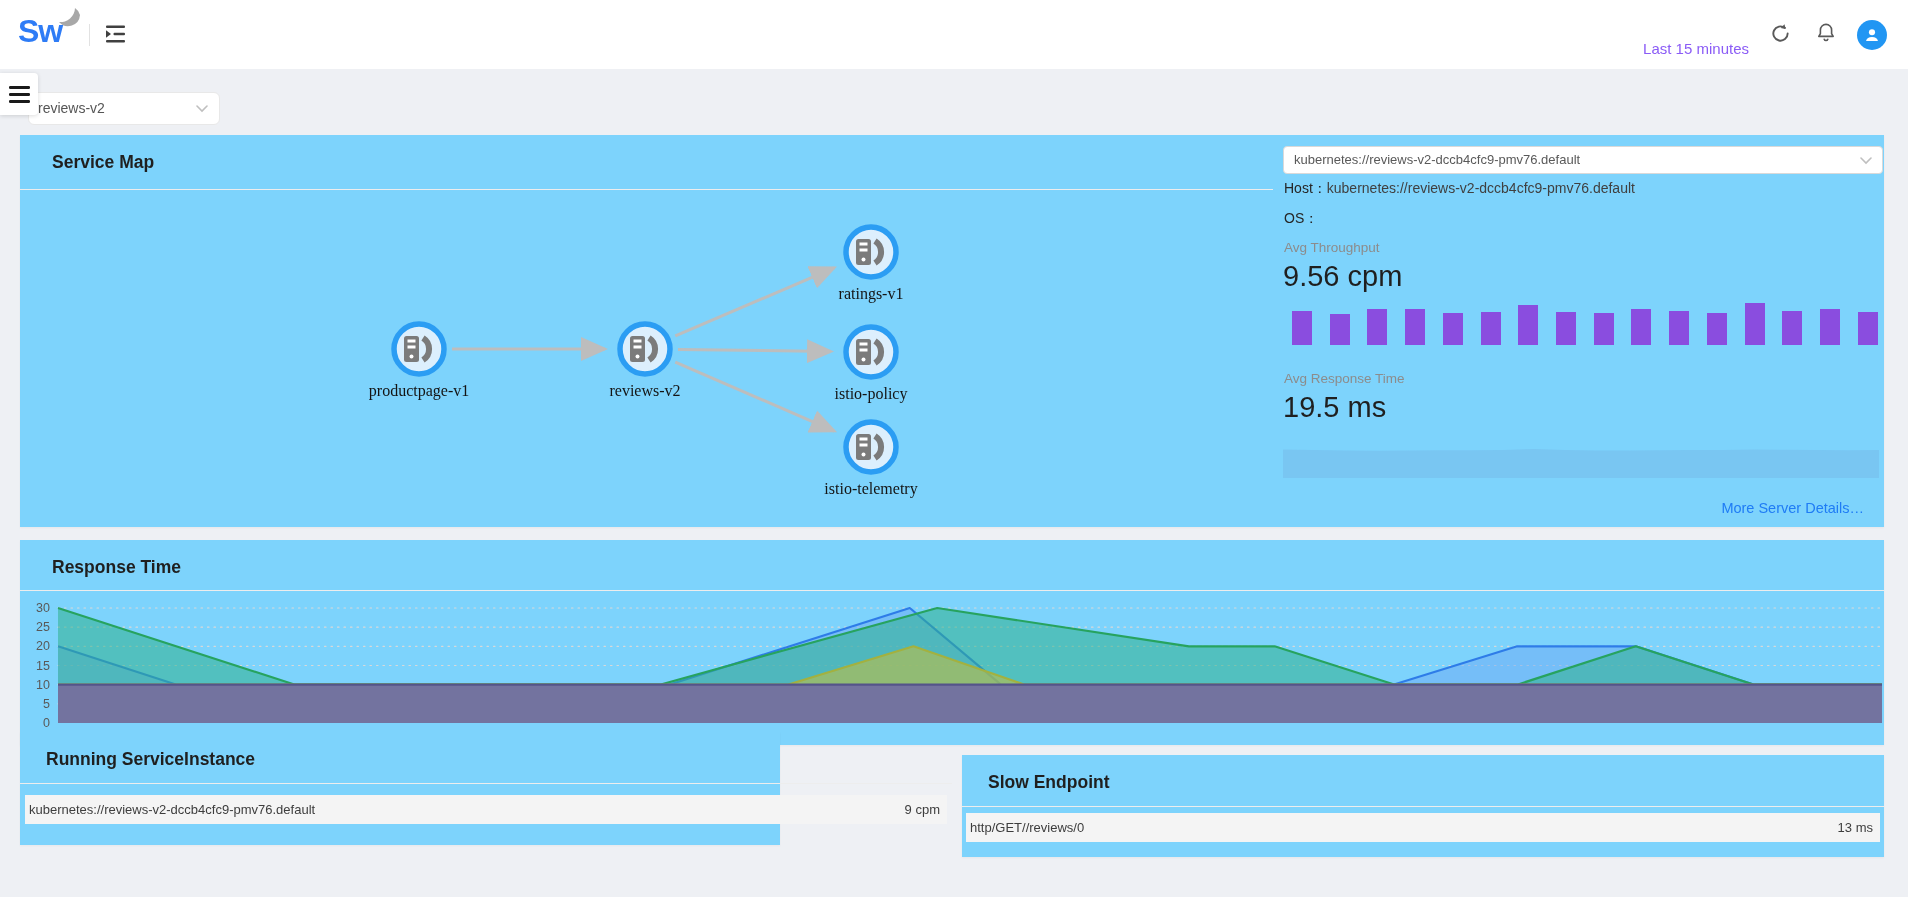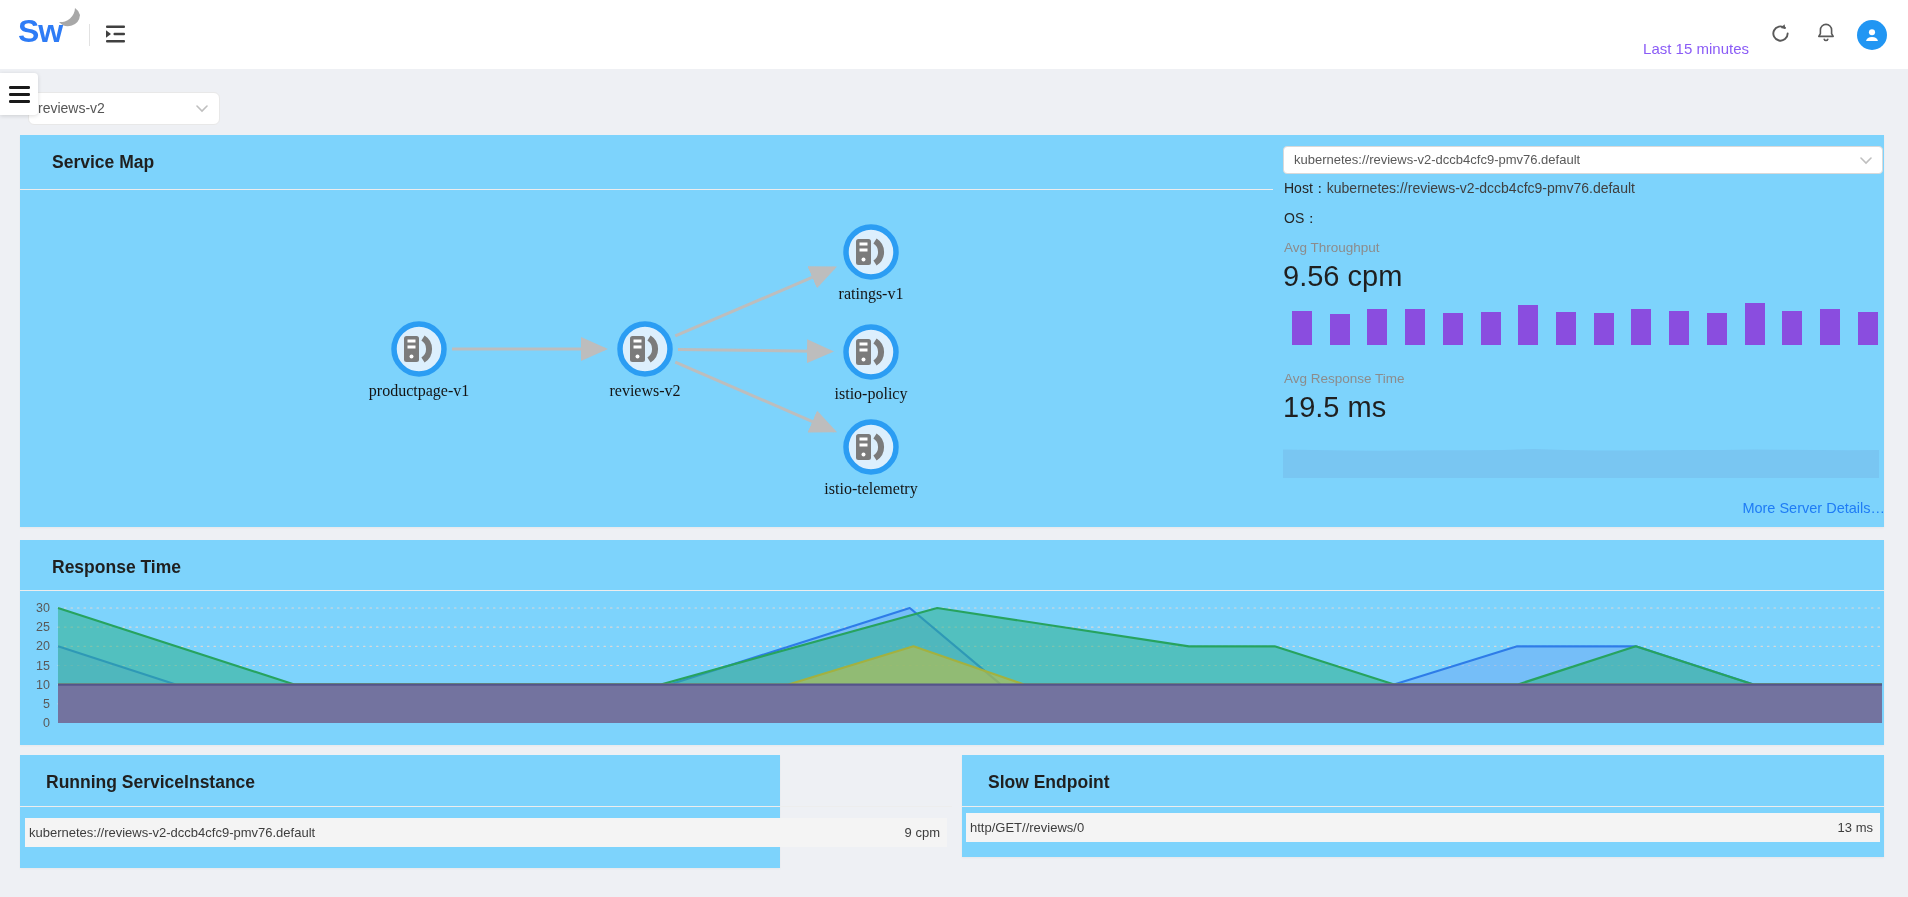--- a/index.html
+++ b/index.html
@@ -26,21 +26,21 @@
                  border-radius:0 4px 4px 0; box-shadow:0 1px 4px rgba(0,0,0,.14); z-index:5;
                  display:flex; align-items:center; justify-content:center; cursor:pointer; }
   .svc-select { position:absolute; left:28px; top:92px; width:192px; height:33px; background:#fff;
                 border:1px solid #e8e8e8; border-radius:6px; z-index:1; cursor:pointer; }
   .svc-select .sel-text { position:absolute; left:9px; top:0; line-height:31px; font-size:14px; color:#555; }
   .svc-select .chev { position:absolute; right:11px; top:12px; }
   
   .panel { position:absolute; background:#7dd3fc; box-shadow:0 1px 2px rgba(0,0,0,.04); }
   #svcmap-panel { left:20px; top:135px; width:1864px; height:392px; }
   #rt-panel    { left:20px; top:540px; width:1864px; height:205px; }
-  #run-panel   { left:20px; top:755px; width:760px;  height:113px; }
+  #run-panel   { left:20px; top:732px; width:760px;  height:113px; }
   #slow-panel  { left:962px; top:755px; width:922px; height:102px;text-decoration:underline; }
   .panel-title { position:absolute; left:32px; top:17px; font-size:17.5px; font-weight:600; color:#1f1f1f; }
   .panel-divider { position:absolute; left:0; height:1px; background:#ededed; }
   #svcmap-divider { top:54px; width:1253px; }
   #rt-divider   { top:50px; width:1864px; }
   #run-divider  { top:51px; width:932px; }
   #slow-divider { top:51px; width:922px; }
   #map-svg { position:absolute; left:0; top:0; }
   
   .inst-select { position:absolute; left:1283px; top:146px; width:600px; height:28px; background:#fff;
@@ -53,21 +53,21 @@
   #host-line { top:180px; }
   #os-line { top:210px; }
   .metric-label { position:absolute; left:1284px; font-size:13.5px; color:#8c8c8c; }
   .metric-value { position:absolute; left:1283px; font-size:29px; color:#1f1f1f; }
   #tp-label { top:240px; }  #tp-value { top:260px; }
   #rt-label { top:371px; }  #rt-value { top:391px; }
   #tp-bars { position:absolute; left:1292px; top:303px; width:586px; height:42px;
              display:flex; justify-content:space-between; align-items:flex-end; }
   .tbar { width:20px; }
   #rt-spark { position:absolute; left:1283px; top:447px; width:596px; height:31px; }
-  #more-link { position:absolute; right:23px; top:500px; font-size:14.5px; font-weight:500;
+  #more-link { position:absolute; right:44px; top:500px; font-size:14.5px; font-weight:500;
                color:#1f7cf5; cursor:pointer; }
   
   #rt-chart { position:absolute; left:8px; top:55px; }
   
   .list-row { position:absolute; background:#f4f4f4; display:flex; justify-content:space-between;
               align-items:center; font-size:13px; color:#3d3d3d; cursor:pointer; }
   #run-row  { left:5px; top:63px; width:922px; height:29px; padding:0 7px 0 4px; }
   #slow-row { left:4px; top:58px; width:914px; height:29px; padding:0 7px 0 4px; }
 </style>
 </head>

